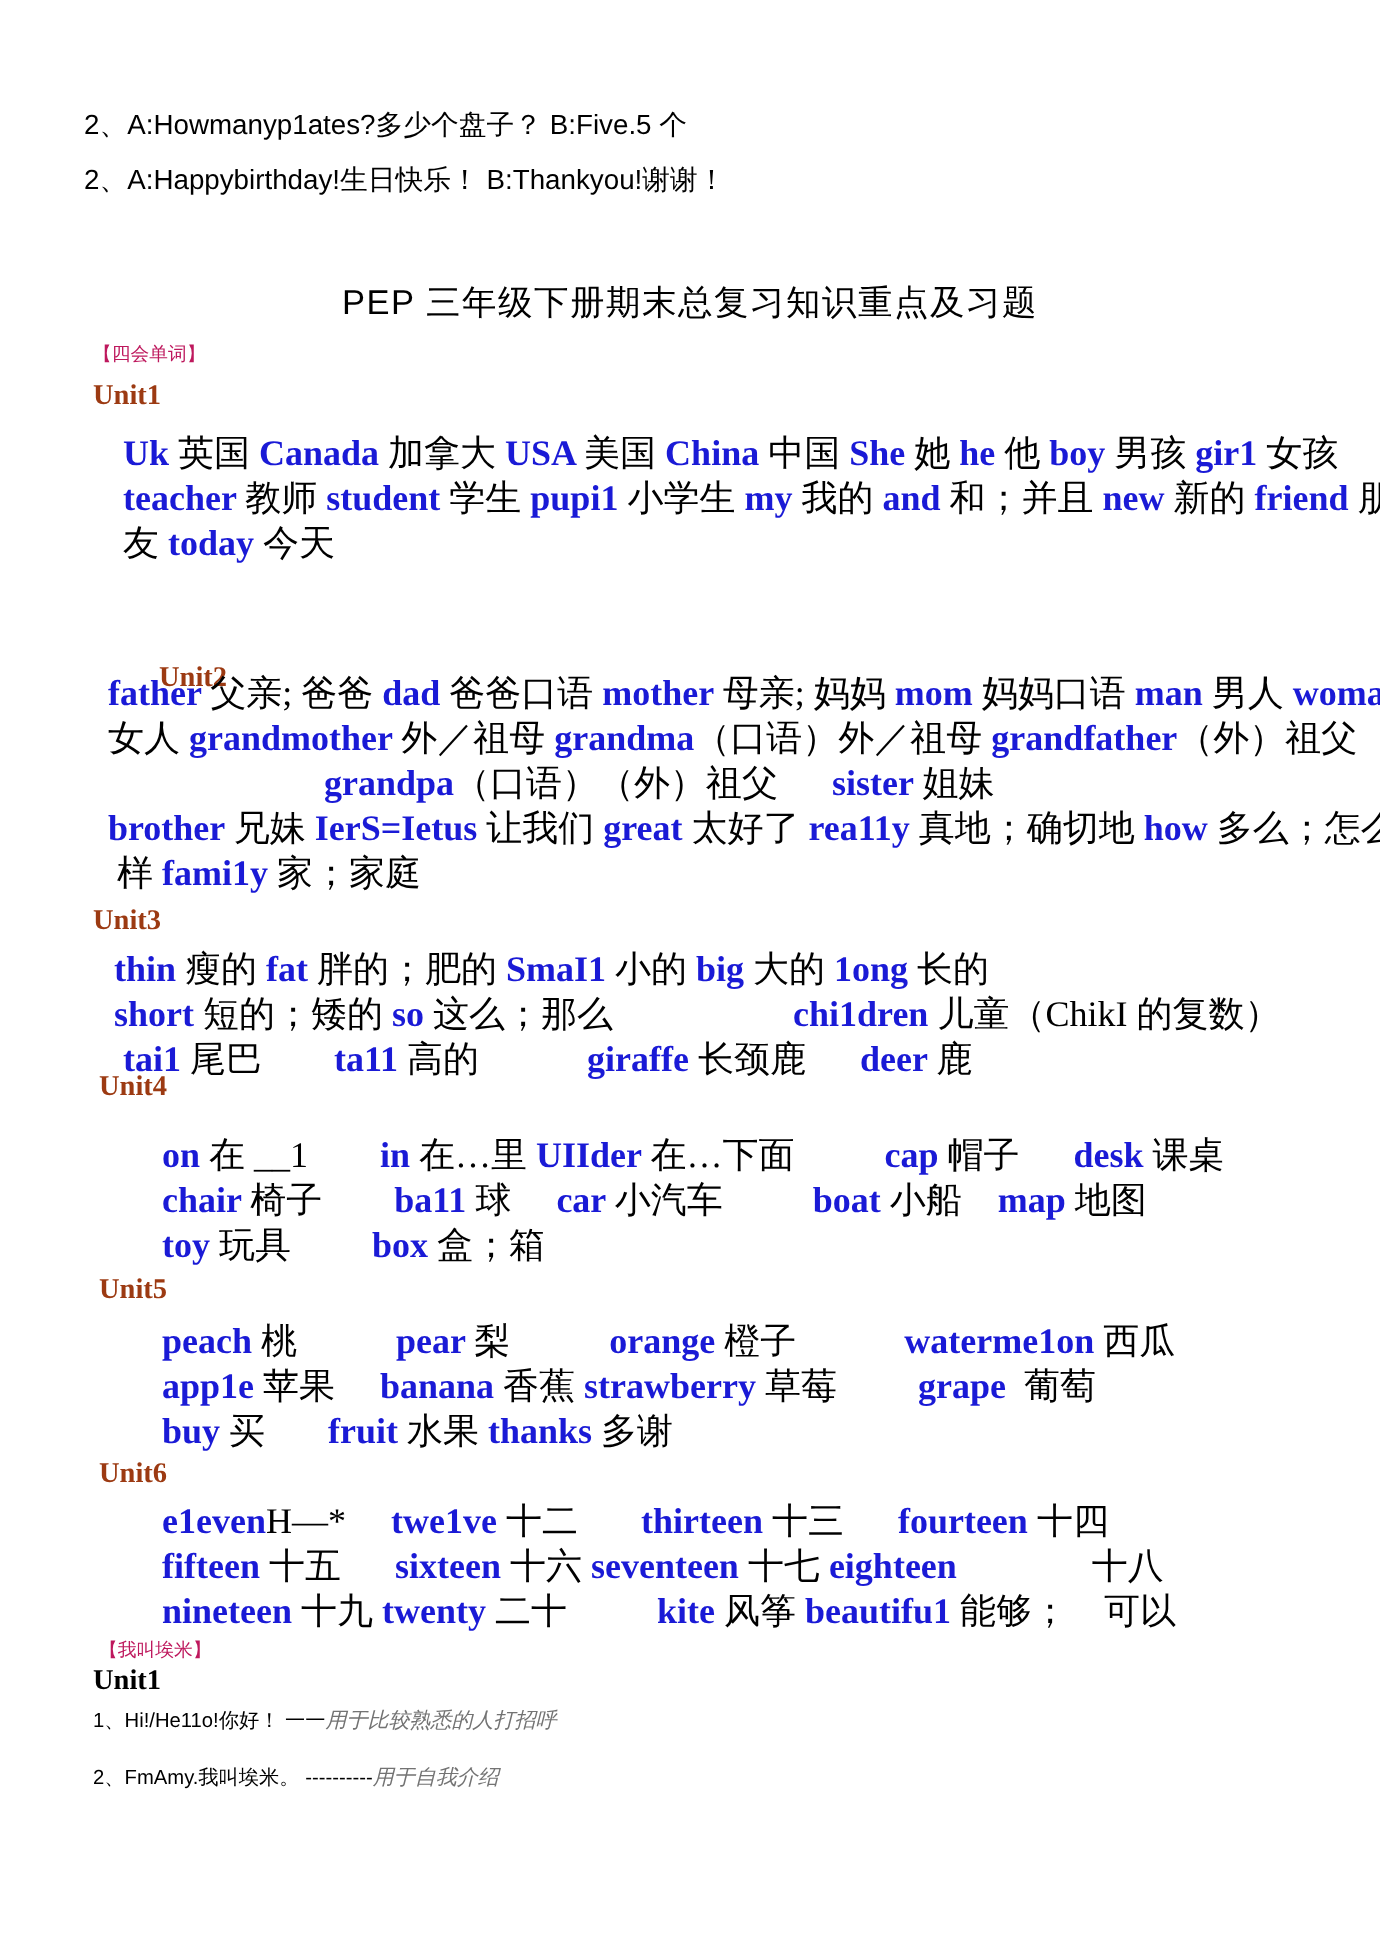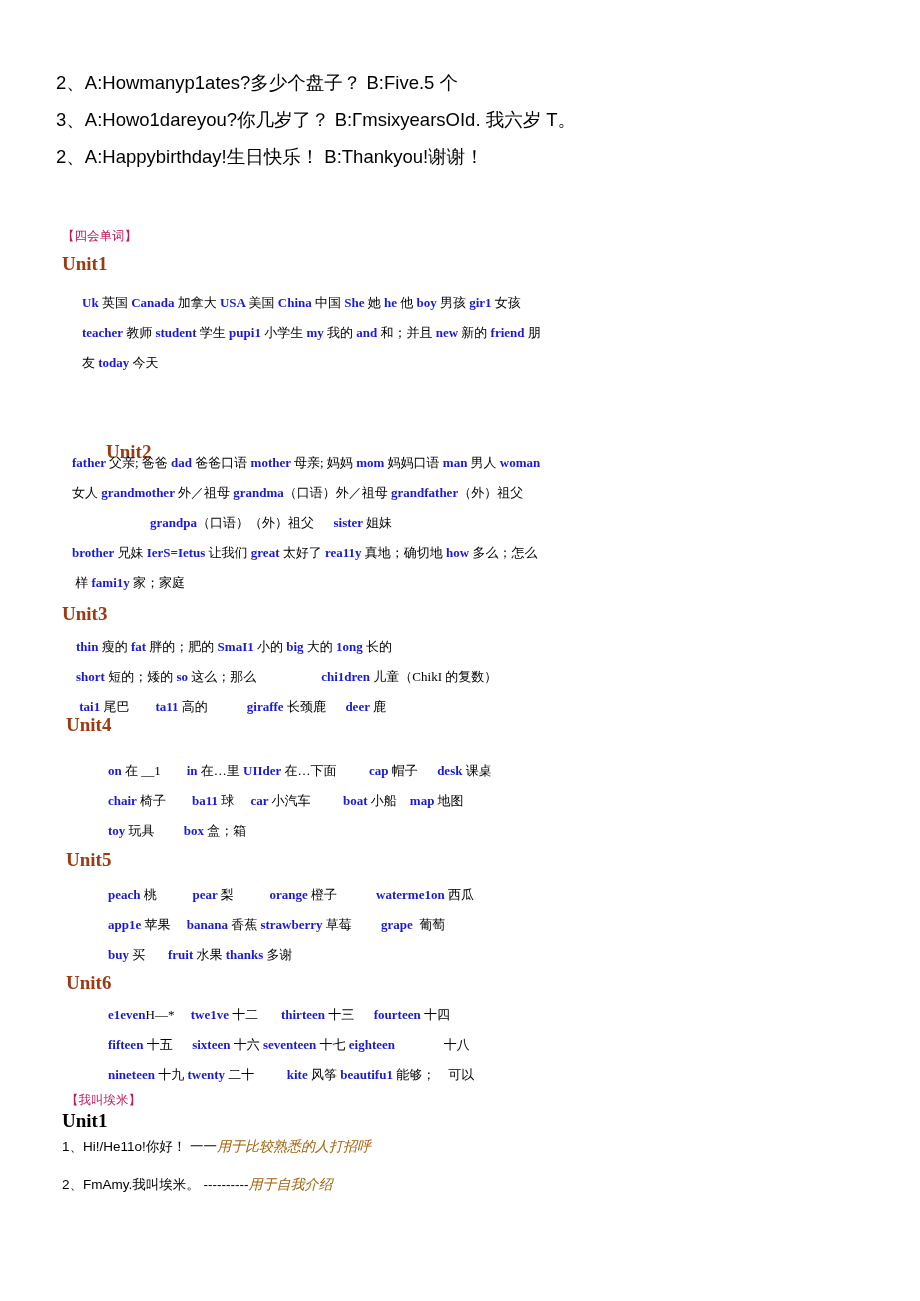--- a/index.html
+++ b/index.html
@@ -70,21 +70,21 @@
     font-weight: bold;
     font-size: 19px;
     color: #9c3a12;
     letter-spacing: 0px;
   }
 
   
   .vocab {
     position: absolute;
     font-family: "Liberation Serif", "DejaVu Serif", serif;
-    font-size: 13px;
+    font-size: 24px;
     color: #000;
     white-space: pre;
   }
   .vocab .en {
     color: #1a1ad6;
     font-weight: bold;
   }
   .vocab .cn {
     color: #000;
     font-weight: normal;
@@ -103,39 +103,39 @@
   }
   .sh-line {
     position: absolute;
     left: 62px;
     font-family: "Liberation Sans", "DejaVu Sans", sans-serif;
     font-size: 13.5px;
     color: #000;
     white-space: nowrap;
   }
   .sh-line .note {
-    color: #a16207;
+    color: #737373;
     font-style: italic;
     font-family: "Liberation Serif", "DejaVu Serif", serif;
     font-size: 14px;
   }
   .sh-1 { top: 1138px; }
   .sh-2 { top: 1176px; }
 </style>
 </head>
 <body>
 
 <div class="page">
 
   <div class="top-lines">
     <div class="top-line">2、A:Howmanyp1ates?多少个盘子？ B:Five.5 个</div>
-    <div class="top-line">3、A:Howo1dareyou?你几岁了？ B:ΓmsixyearsOId. 我六岁 T。</div>
     <div class="top-line">2、A:Happybirthday!生日快乐！ B:Thankyou!谢谢！</div>
   </div>
 
+  <div class="doc-title">PEP 三年级下册期末总复习知识重点及习题</div>
 
   <div class="section-tag tag-siwei">【四会单词】</div>
 
   <div class="unit-head" style="left:62px; top:253px;">Unit1</div>
   <div class="unit-head" style="left:62px; top:441px;margin-left:44px;">Unit2</div>
   <div class="unit-head" style="left:62px; top:603px;">Unit3</div>
   <div class="unit-head" style="left:66px; top:714px;">Unit4</div>
   <div class="unit-head" style="left:66px; top:849px;text-align:right;">Unit5</div>
   <div class="unit-head" style="left:66px; top:972px;text-align:center;">Unit6</div>
 

